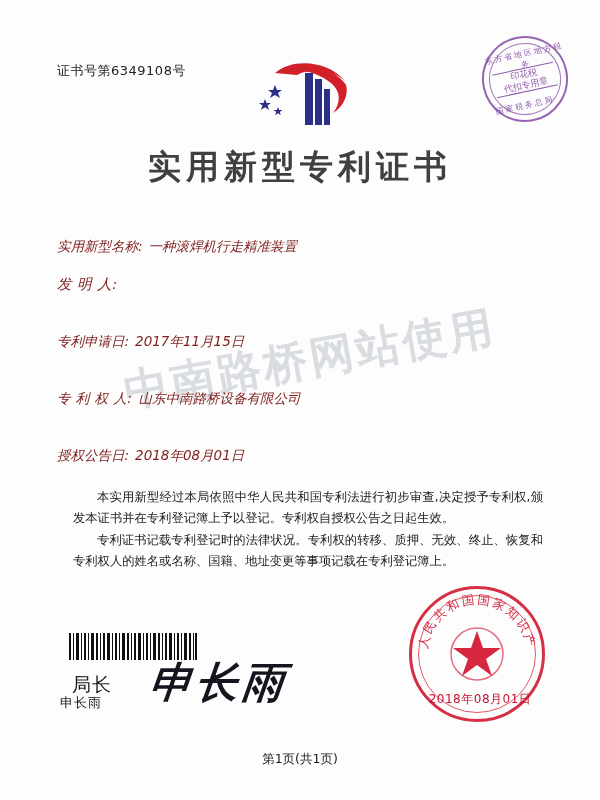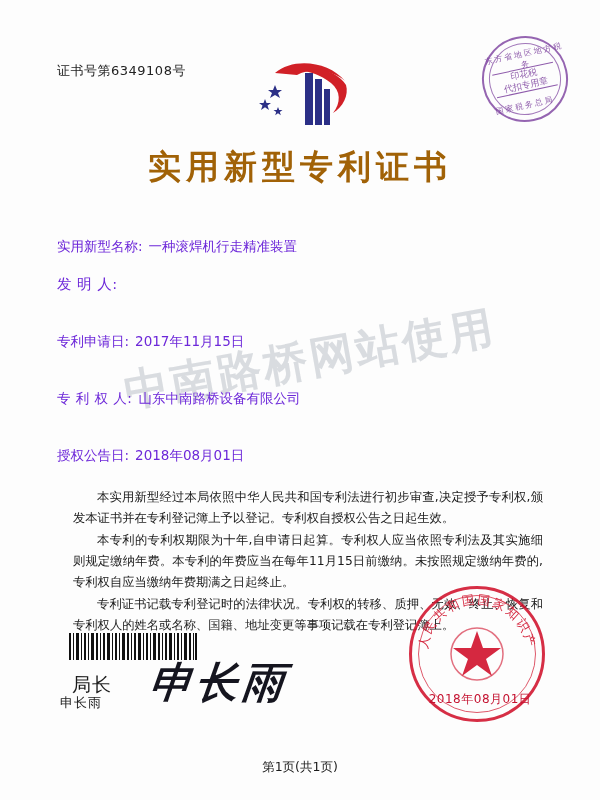--- a/index.html
+++ b/index.html
@@ -124,39 +124,40 @@
   .main-title {
     position: absolute;
     left: 0;
     right: 0;
     top: 145px;
     text-align: center;
     font-family: "DejaVu Serif", serif;
     font-size: 33px;
     font-weight: bold;
     letter-spacing: 5px;
-    color: #a16207;
+    color: #404040;
     z-index: 6;
   }
 
   
   .fields {
     position: absolute;
     left: 57px;
     top: 218px;
     width: 490px;
     z-index: 6;
   }
   .field-row {
     display: flex;
     align-items: baseline;
     margin-bottom: 19px;
     font-size: 13.5px;
     font-family: "DejaVu Sans", sans-serif;
-    color: #6d28d9;
+    color: #7f1d1d;
+    font-style: italic;
   }
   .field-label {
     white-space: nowrap;
     font-weight: normal;
   }
   .field-label.spread {
     letter-spacing: 0.5px;
   }
   .field-value {
     margin-left: 6px;
@@ -268,21 +269,21 @@
     color: #c41230;
     letter-spacing: 0.5px;
     z-index: 8;
   }
 
   
   .footer {
     position: absolute;
     left: 0;
     right: 0;
-    bottom: 24px;
+    bottom: 32px;
     text-align: center;
     font-family: "DejaVu Sans", sans-serif;
     font-size: 12.5px;
     color: #1a1a1a;
     z-index: 6;
   }
 </style>
 </head>
 <body>
 
@@ -336,21 +337,20 @@
       <span class="field-value">山东中南路桥设备有限公司</span>
     </div>
     <div class="field-row">
       <span class="field-label">授权公告日:</span>
       <span class="field-value">2018年08月01日</span>
     </div>
   </div>
 
   <div class="body-text">
     <p>本实用新型经过本局依照中华人民共和国专利法进行初步审查,决定授予专利权,颁发本证书并在专利登记簿上予以登记。专利权自授权公告之日起生效。</p>
-    <p>本专利的专利权期限为十年,自申请日起算。专利权人应当依照专利法及其实施细则规定缴纳年费。本专利的年费应当在每年11月15日前缴纳。未按照规定缴纳年费的,专利权自应当缴纳年费期满之日起终止。</p>
     <p>专利证书记载专利登记时的法律状况。专利权的转移、质押、无效、终止、恢复和专利权人的姓名或名称、国籍、地址变更等事项记载在专利登记簿上。</p>
   </div>
 
   <div class="barcode">
     <svg viewBox="0 0 128 27" width="128" height="27" preserveAspectRatio="none" xmlns="http://www.w3.org/2000/svg">
       <g fill="#111">
         <rect x="0" y="0" width="2" height="27"></rect>
           <rect x="4" y="0" width="1" height="27"></rect>
         <rect x="7" y="0" width="3" height="27"></rect>
           <rect x="12" y="0" width="1" height="27"></rect>

